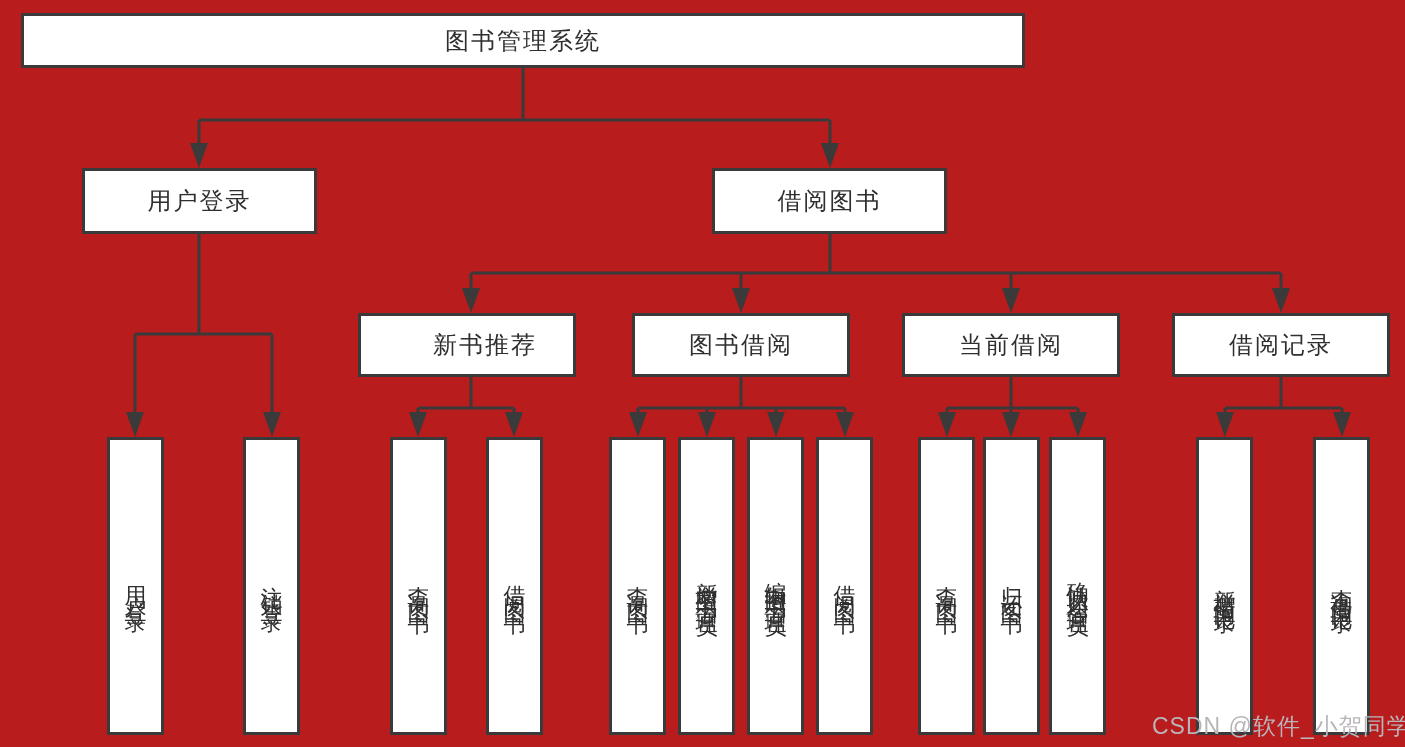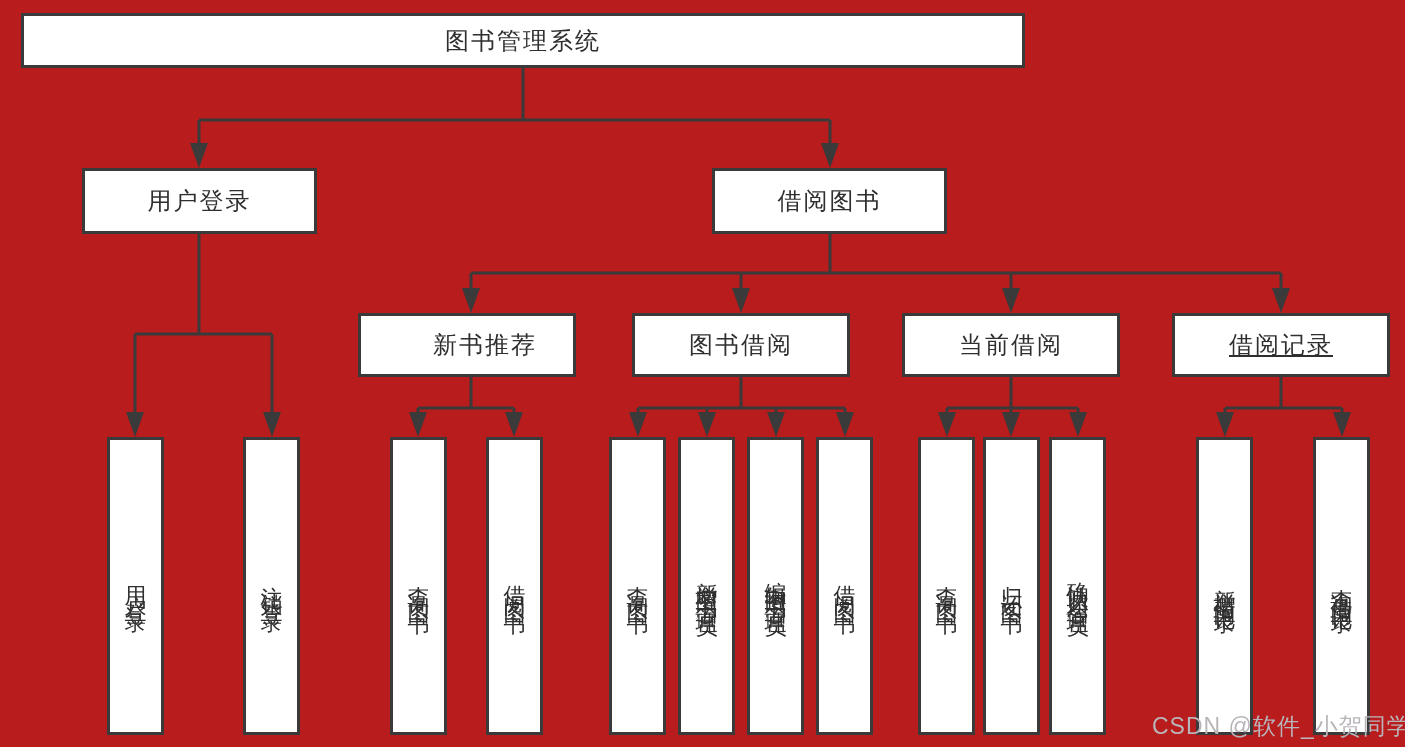--- a/index.html
+++ b/index.html
@@ -41,21 +41,21 @@
   }
   .vnode.long { letter-spacing: 5px; }
 
   #n-root          { left: 21px;   top: 13px;  width: 1004px; height: 55px; }
   #n-user-login    { left: 82px;   top: 168px; width: 235px;  height: 66px; }
   #n-book-mgmt     { left: 712px;  top: 168px; width: 235px;  height: 66px; }
 
   #n-new-book-rec  { left: 358px;  top: 313px; width: 218px;  height: 64px; padding-left: 36px; }
   #n-book-borrow   { left: 632px;  top: 313px; width: 218px;  height: 64px; }
   #n-current-bor   { left: 902px;  top: 313px; width: 218px;  height: 64px; }
-  #n-borrow-rec    { left: 1172px; top: 313px; width: 218px;  height: 64px; text-decoration: underline; }
+  #n-borrow-rec    { left: 1172px; top: 313px; width: 218px;  height: 64px; }
 
   #n-l-user-login  { left: 107px;  }
   #n-l-logout      { left: 243px;  }
   #n-l-rec-query   { left: 390px;  }
   #n-l-rec-borrow  { left: 486px;  }
   #n-l-bb-query    { left: 609px;  }
   #n-l-bb-add      { left: 678px;  }
   #n-l-bb-edit     { left: 747px;  }
   #n-l-bb-borrow   { left: 816px;  }
   #n-l-cb-query    { left: 918px;  }

